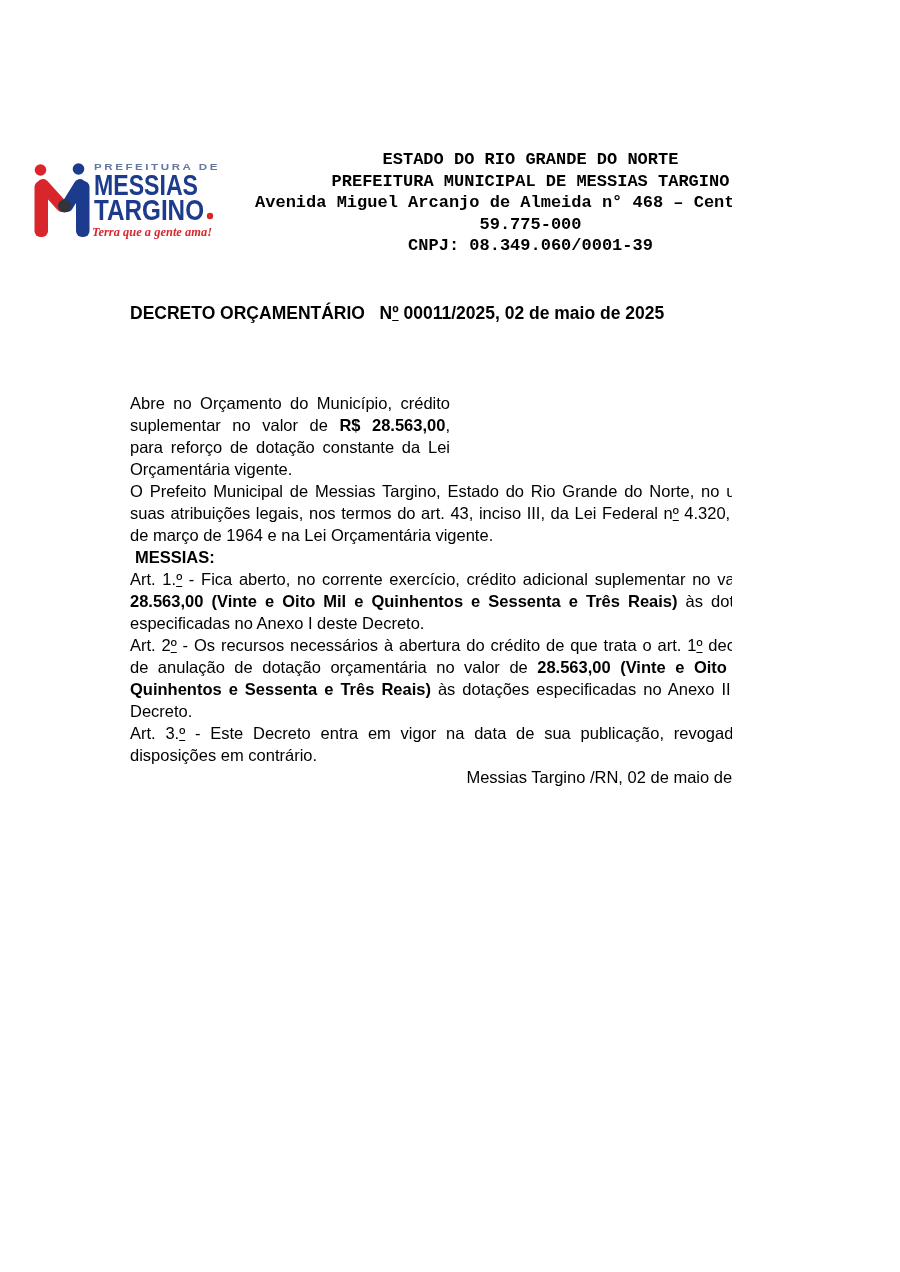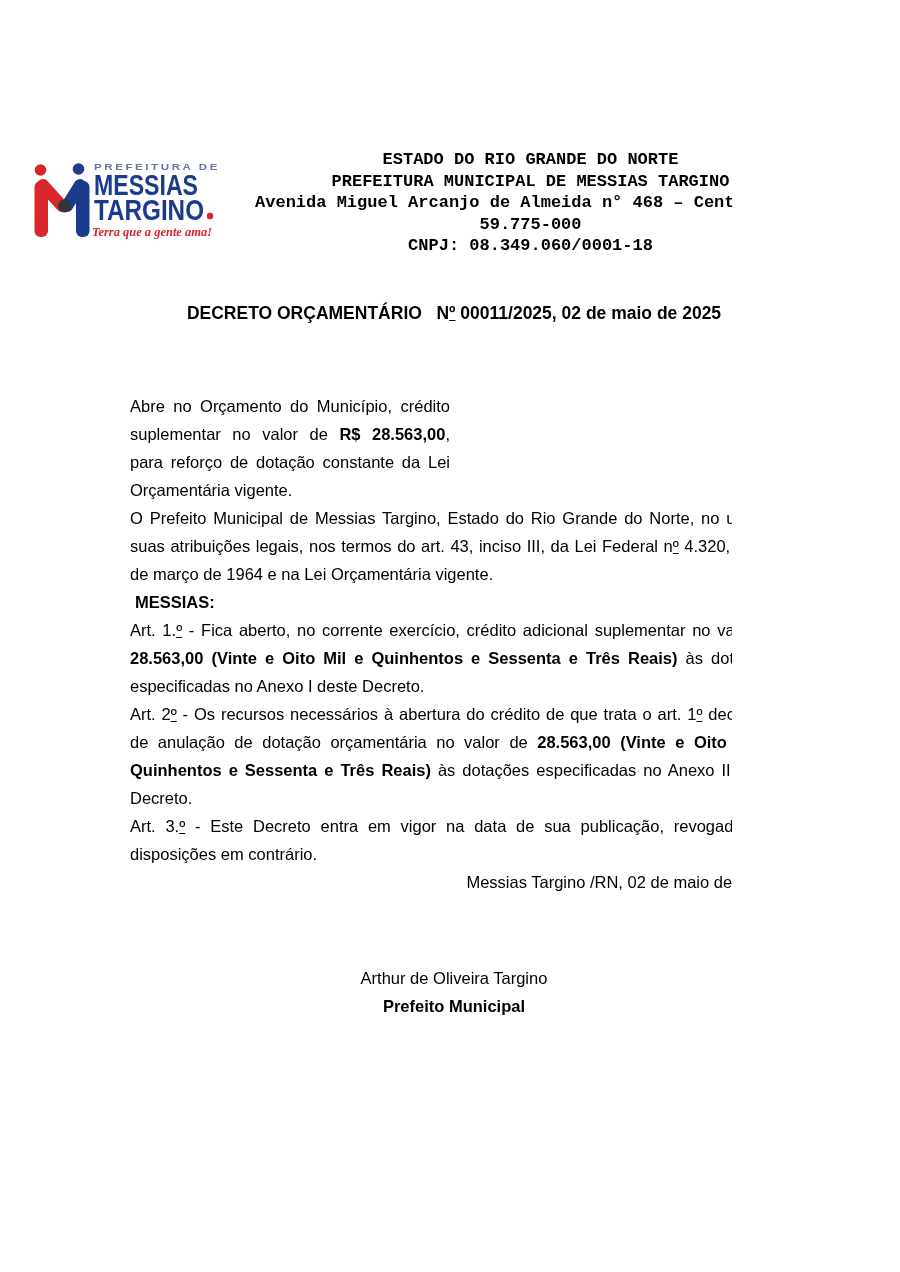--- a/index.html
+++ b/index.html
@@ -1,23 +1,23 @@
 <!DOCTYPE html>
 <html><head>
 <meta charset="utf-8">
 <style>
   html,body{margin:0;padding:0;background:#fff;}
   .page{position:relative;width:732px;height:1272px;background:#ffffff;overflow:hidden;
         font-family:"Liberation Sans",sans-serif;color:#000;}
   .logo{position:absolute;left:30px;top:148px;width:208px;height:94px;}
   .header-text{position:absolute;left:223px;top:149px;width:615px;text-align:center;
         font-family:Liberation Mono, monospace;font-weight:bold;font-size:17px;line-height:21.5px;}
-  .doc-title{position:absolute;left:130px;top:303px;width:648px;text-align:center;
+  .doc-title{position:absolute;left:130px;top:303px;width:648px;text-align:left;
         font-weight:bold;font-size:17.5px;white-space:pre-wrap;}
-  .content{position:absolute;left:130px;top:392px;width:648px;font-size:16.5px;line-height:28px;}
+  .content{position:absolute;left:130px;top:392px;width:648px;font-size:16.5px;line-height:22px;}
   .content p{margin:0;}
   .just{text-align:justify;}
   .ementa{width:320px;margin-left:328px;}
   .opening{margin-top:22px;}
   .decreta{margin-top:20px;font-weight:bold;padding-left:5px;}
   .art-1{margin-top:18px;}
   .art-2{margin-top:14px;}
   .art-3{margin-top:22px;}
   .dateline{margin-top:58px;text-align:right;}
   .signature{margin-top:68px;text-align:center;}
@@ -44,32 +44,28 @@
     <text x="64" y="47" font-size="30" font-weight="bold" textLength="104" lengthAdjust="spacingAndGlyphs" font-family="Liberation Sans, sans-serif" fill="#1d3b8d">MESSIAS</text>
     <text x="64" y="72" font-size="30" font-weight="bold" textLength="110" lengthAdjust="spacingAndGlyphs" font-family="Liberation Sans, sans-serif" fill="#1d3b8d">TARGINO</text>
     <circle cx="180" cy="68" r="3.2" fill="#d8262c"></circle>
     <text x="62" y="88" font-size="13" font-style="italic" font-weight="bold" textLength="120" lengthAdjust="spacingAndGlyphs" font-family="Liberation Serif, serif" fill="#d8262c">Terra que a gente ama!</text>
   </svg>
 
   <div class="header-text">
     <div>ESTADO DO RIO GRANDE DO NORTE</div>
     <div>PREFEITURA MUNICIPAL DE MESSIAS TARGINO</div>
     <div>Avenida Miguel Arcanjo de Almeida n° 468 – Centro CEP: 59.775-000</div>
-    <div>CNPJ: 08.349.060/0001-18</div>
+    <div>CNPJ: 08.349.060/0001-39</div>
   </div>
 
   <div class="doc-title"><span>DECRETO ORÇAMENTÁRIO   N<span class="ord">º</span> 00011/2025, 02 de maio de 2025</span></div>
 
   <div class="content">
     <p class="ementa just"><span>Abre no Orçamento do Município, crédito suplementar no valor de </span><b>R$ 28.563,00</b><span>, para reforço de dotação constante da Lei Orçamentária vigente.</span></p>
     <p class="opening just"><span>O Prefeito Municipal de Messias Targino, Estado do Rio Grande do Norte, no uso de suas atribuições legais, nos termos do art. 43, inciso III, da Lei Federal n<span class="ord">º</span> 4.320, de 17 de março de 1964 e na Lei Orçamentária vigente.</span></p>
     <p class="decreta">MESSIAS:</p>
     <p class="art-1 just"><span>Art. 1.<span class="ord">º</span> - Fica aberto, no corrente exercício, crédito adicional suplementar no valor de </span><b>28.563,00 (Vinte e Oito Mil e Quinhentos e Sessenta e Três Reais)</b><span> às dotações especificadas no Anexo I deste Decreto.</span></p>
     <p class="art-2 just"><span>Art. 2<span class="ord">º</span> - Os recursos necessários à abertura do crédito de que trata o art. 1<span class="ord">º</span> decorrem de anulação de dotação orçamentária no valor de </span><b>28.563,00 (Vinte e Oito Mil e Quinhentos e Sessenta e Três Reais)</b><span> às dotações especificadas no Anexo II deste Decreto.</span></p>
     <p class="art-3 just"><span>Art. 3.<span class="ord">º</span> - Este Decreto entra em vigor na data de sua publicação, revogadas as disposições em contrário.</span></p>
     <p class="dateline">Messias Targino /RN, 02 de maio de 2025.</p>
-    <div class="signature">
-      <div>Arthur de Oliveira Targino</div>
-      <div class="sig-role">Prefeito Municipal</div>
-    </div>
   </div>
 
 </div>
 
 </body></html>

